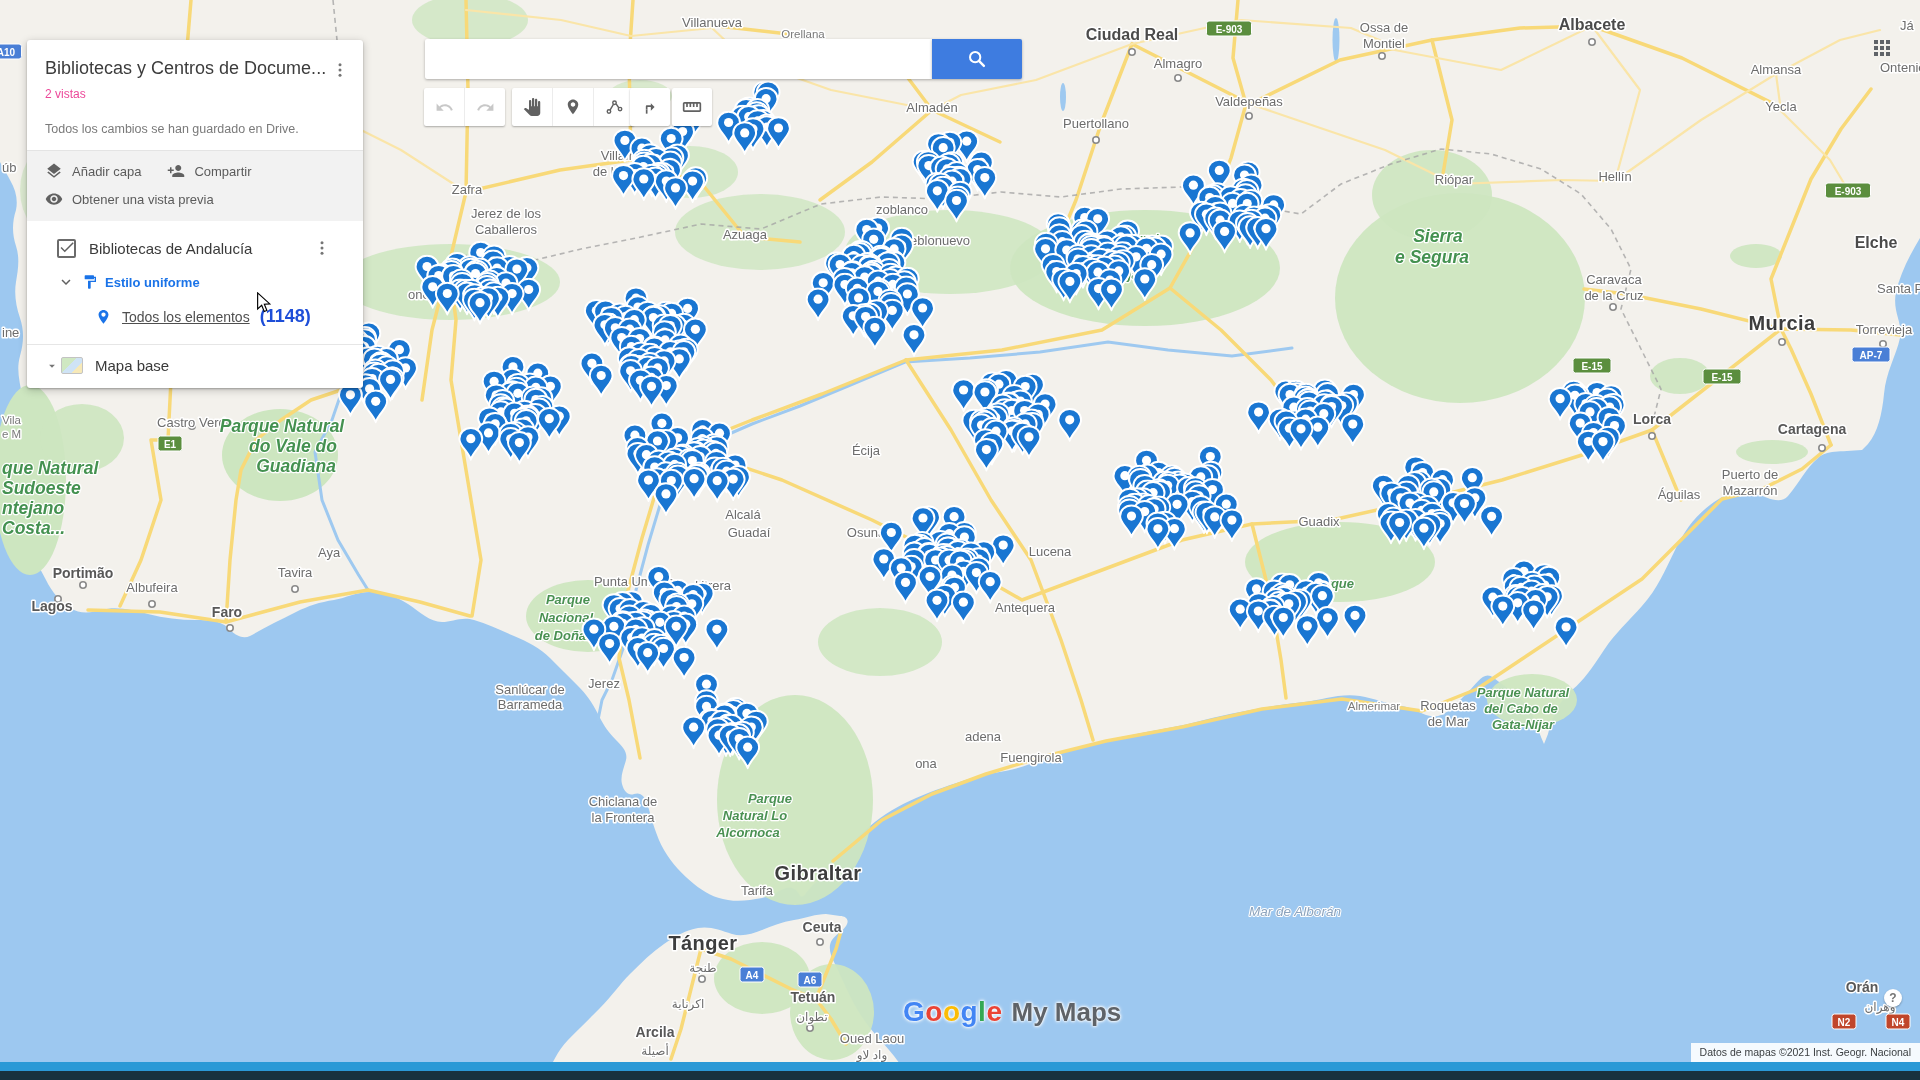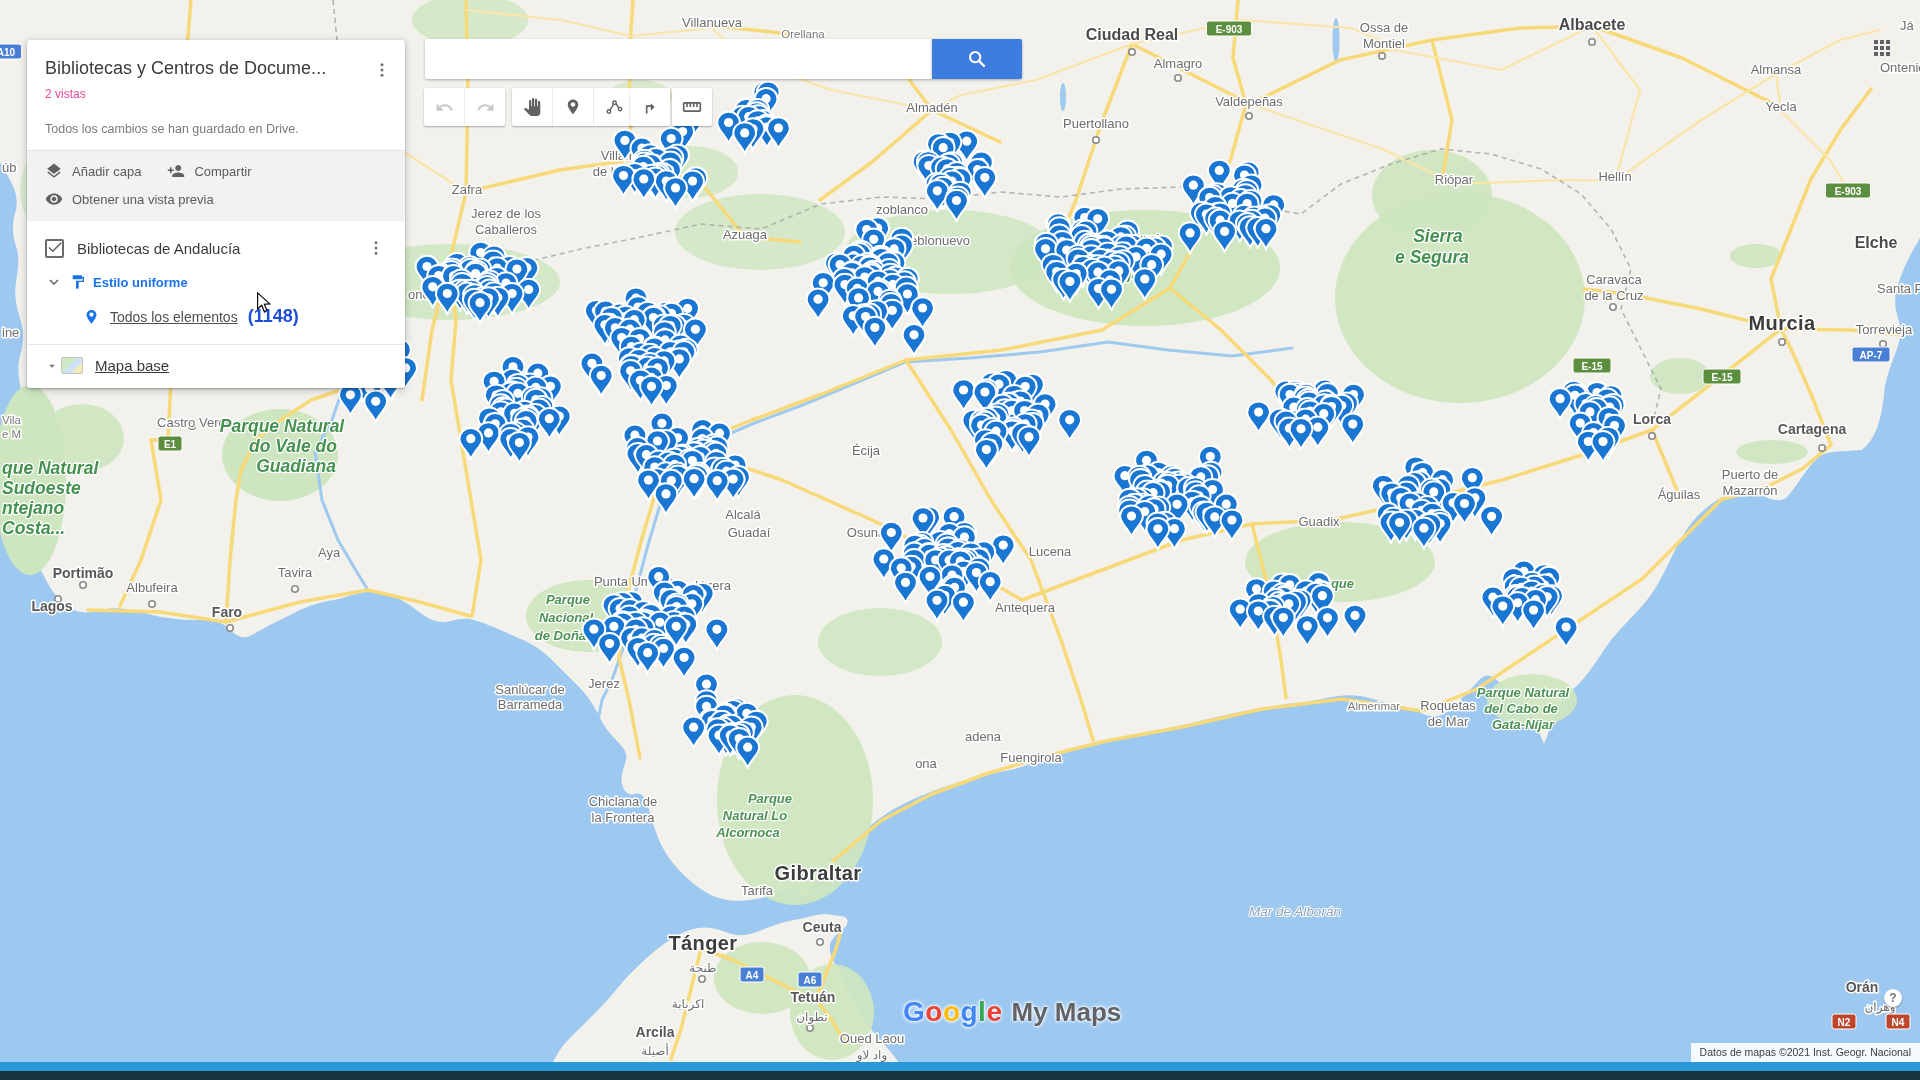--- a/index.html
+++ b/index.html
@@ -14,44 +14,44 @@
   .city{font-size:14px;font-weight:700;fill:#585858;}
   .town{font-size:13px;fill:#6d6d6d;}
   .town-sm{font-size:11.5px;fill:#7a7a7a;}
   .park{font-size:13px;font-style:italic;fill:#4a9152;font-weight:700;stroke-width:2.5px;}
   .park-lg{font-size:17.5px;font-style:italic;fill:#449150;font-weight:700;stroke-width:2.5px;}
   .water{font-size:13.5px;font-style:italic;fill:#8ca4be;stroke-width:2px;}
   .arab{font-size:12px;fill:#6d6d6d;}
   .badge-t{font-size:10px;font-weight:700;fill:#ffffff;stroke:none;}
 
   
-  .panel{position:absolute;left:27px;top:40px;width:378px;background:#fff;border-radius:3px;
+  .panel{position:absolute;left:27px;top:40px;width:336px;background:#fff;border-radius:3px;
     box-shadow:0 1px 2px rgba(0,0,0,.25),0 2px 8px rgba(0,0,0,.22);z-index:30;color:#3a3a3a;}
   .panel-header{position:relative;padding:18px 18px 0 18px;}
   .panel-title{font-size:18px;color:#3c3c3c;white-space:nowrap;overflow:hidden;}
   .panel-sub{font-size:12px;color:#ec4899;margin-top:8px;}
   .panel-saved{font-size:12.5px;color:#7a7a7a;margin:21px 0 14px;}
   .kebab{position:absolute;right:12px;top:18px;width:22px;height:24px;display:flex;align-items:center;justify-content:center;cursor:pointer;}
   .band{background:#f2f2f2;border-top:1px solid #e4e4e4;padding:11px 18px 13px;}
   .band-row{display:flex;align-items:center;gap:26px;}
   .band-btn{display:flex;align-items:center;gap:9px;font-size:13px;color:#5b5b5b;cursor:pointer;}
   .band-row2{margin-top:10px;}
-  .layer-sec{padding:15px 18px 4px;}
+  .layer-sec{padding:15px 30px 4px;}
   .lrow1{display:flex;align-items:center;gap:13px;position:relative;}
   .lname{font-size:15px;color:#3a3a3a;flex:1;}
   .checkbox{width:15px;height:15px;border:2px solid #6b6b6b;border-radius:2px;position:relative;flex:none;}
   .checkbox svg{position:absolute;left:-1px;top:-3px;}
   .lrow2{display:flex;align-items:center;gap:7px;margin:13px 0 0 0;}
   .style-label{font-size:13px;font-weight:700;color:#1a73e8;text-align:center;}
   .lrow3{display:flex;align-items:center;gap:10px;margin:15px 0 13px 38px;}
   .items-label{font-size:14px;color:#4f4f4f;text-decoration:underline;}
   .items-count{font-size:18px;color:#1d4ed8;font-weight:bold;}
   .divider{height:1px;background:#e6e6e6;}
   .basemap{display:flex;align-items:center;gap:12px;padding:12px 18px 14px;}
-  .bm-label{font-size:15px;color:#3a3a3a;text-decoration:underline;}
+  .bm-label{font-size:15px;color:#3a3a3a;}
   .bm-ico{display:flex;align-items:center;gap:2px;}
   .bm-thumb{width:20px;height:15px;border:1px solid #c3c3c3;border-radius:2px;
     background:linear-gradient(135deg,#cfe8c2 0 40%,#cfe3f5 40% 70%,#f7e9b8 70%);}
 
   
   .searchbar{position:absolute;left:425px;top:39px;width:507px;height:40px;background:#fff;
     border-radius:2px 0 0 2px;box-shadow:0 1px 3px rgba(0,0,0,.3);z-index:25;}
   .search-input{width:100%;height:100%;border:none;outline:none;background:transparent;
     font-size:15px;padding:0 14px;box-sizing:border-box;font-family:"Liberation Sans",sans-serif;}
   .search-btn{position:absolute;left:932px;top:39px;width:90px;height:40px;background:#3e7ce0;

